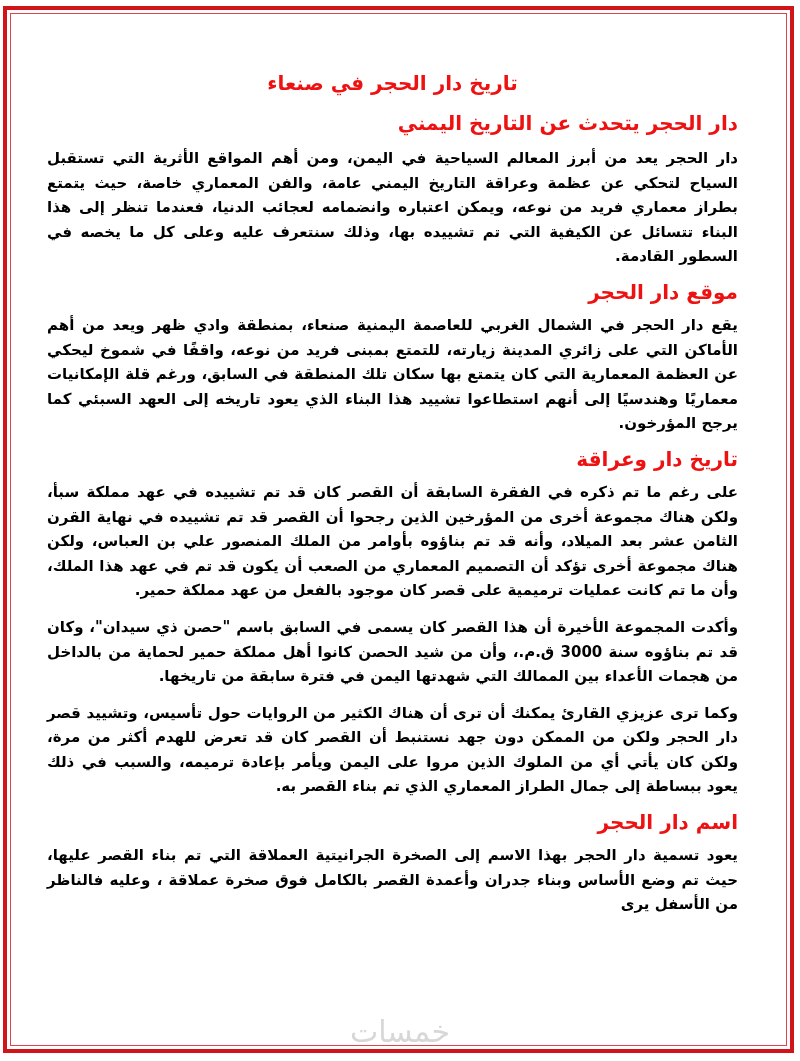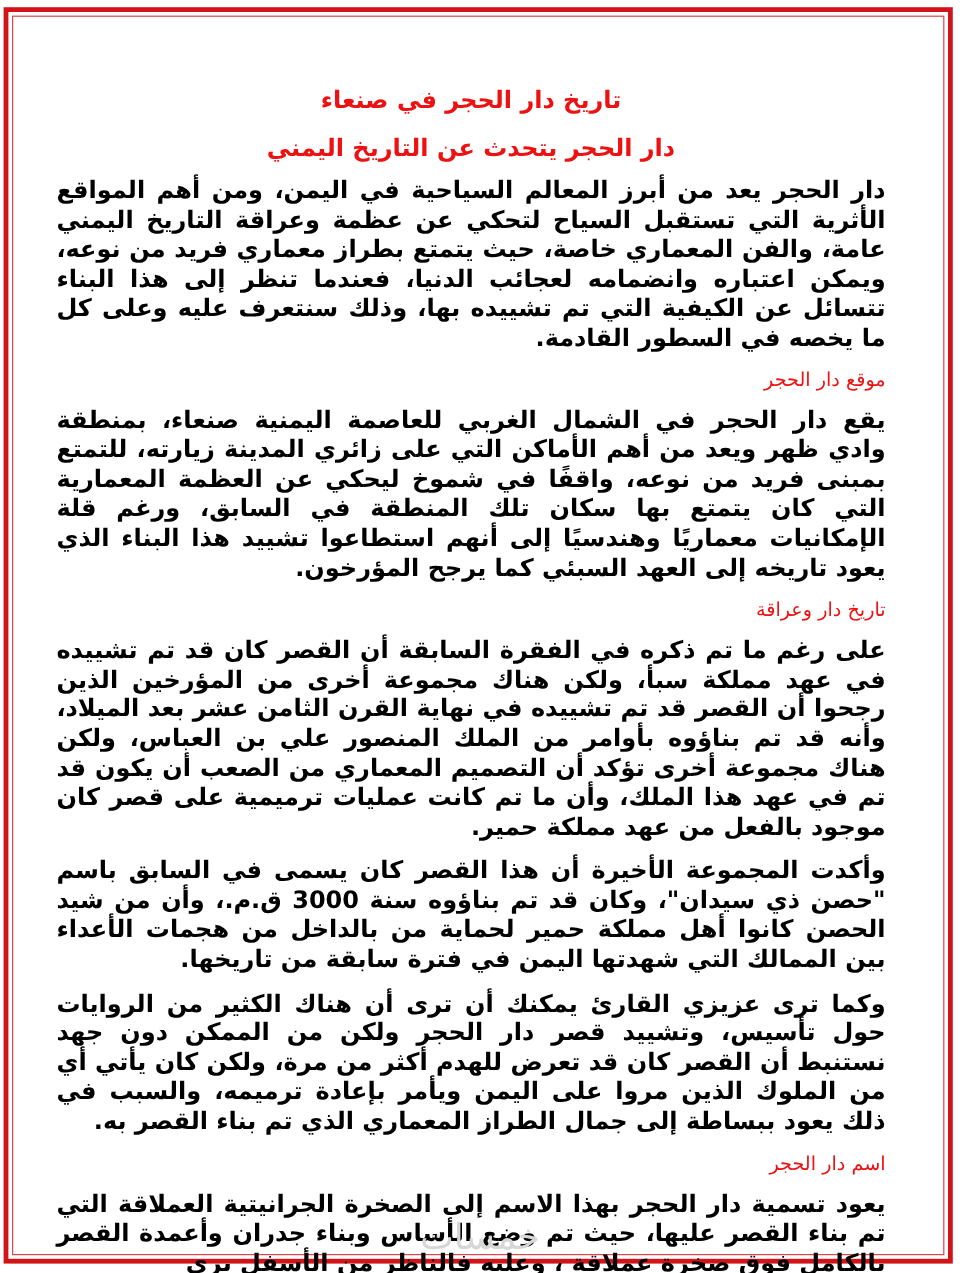--- a/index.html
+++ b/index.html
@@ -42,30 +42,30 @@
     }
     .title {
       text-align: center;
       color: #ee1111;
       font-weight: bold;
       font-size: 20px;
       line-height: 26px;
       margin: 0;
     }
     .title.main { margin-top: 0; }
-    .title.sub { margin-top: 14px; margin-bottom: 10px; }
+    .title.sub { margin-top: 14px; margin-bottom: 10px; text-align: right; }
     .heading {
       color: #ee1111;
-      font-size: 16px;
-      font-weight: normal;
+      font-size: 20px;
+      font-weight: bold;
       line-height: 22px;
       margin: 12px 0 10px 0;
     }
     p.para {
-      font-size: 20px;
+      font-size: 15px;
       font-weight: bold;
       line-height: 24.6px;
       margin: 0 0 12px 0;
       text-align: justify;
       text-align-last: right;
       letter-spacing: -0.2px;
     }
     .watermark {
       position: absolute;
       left: 0;

